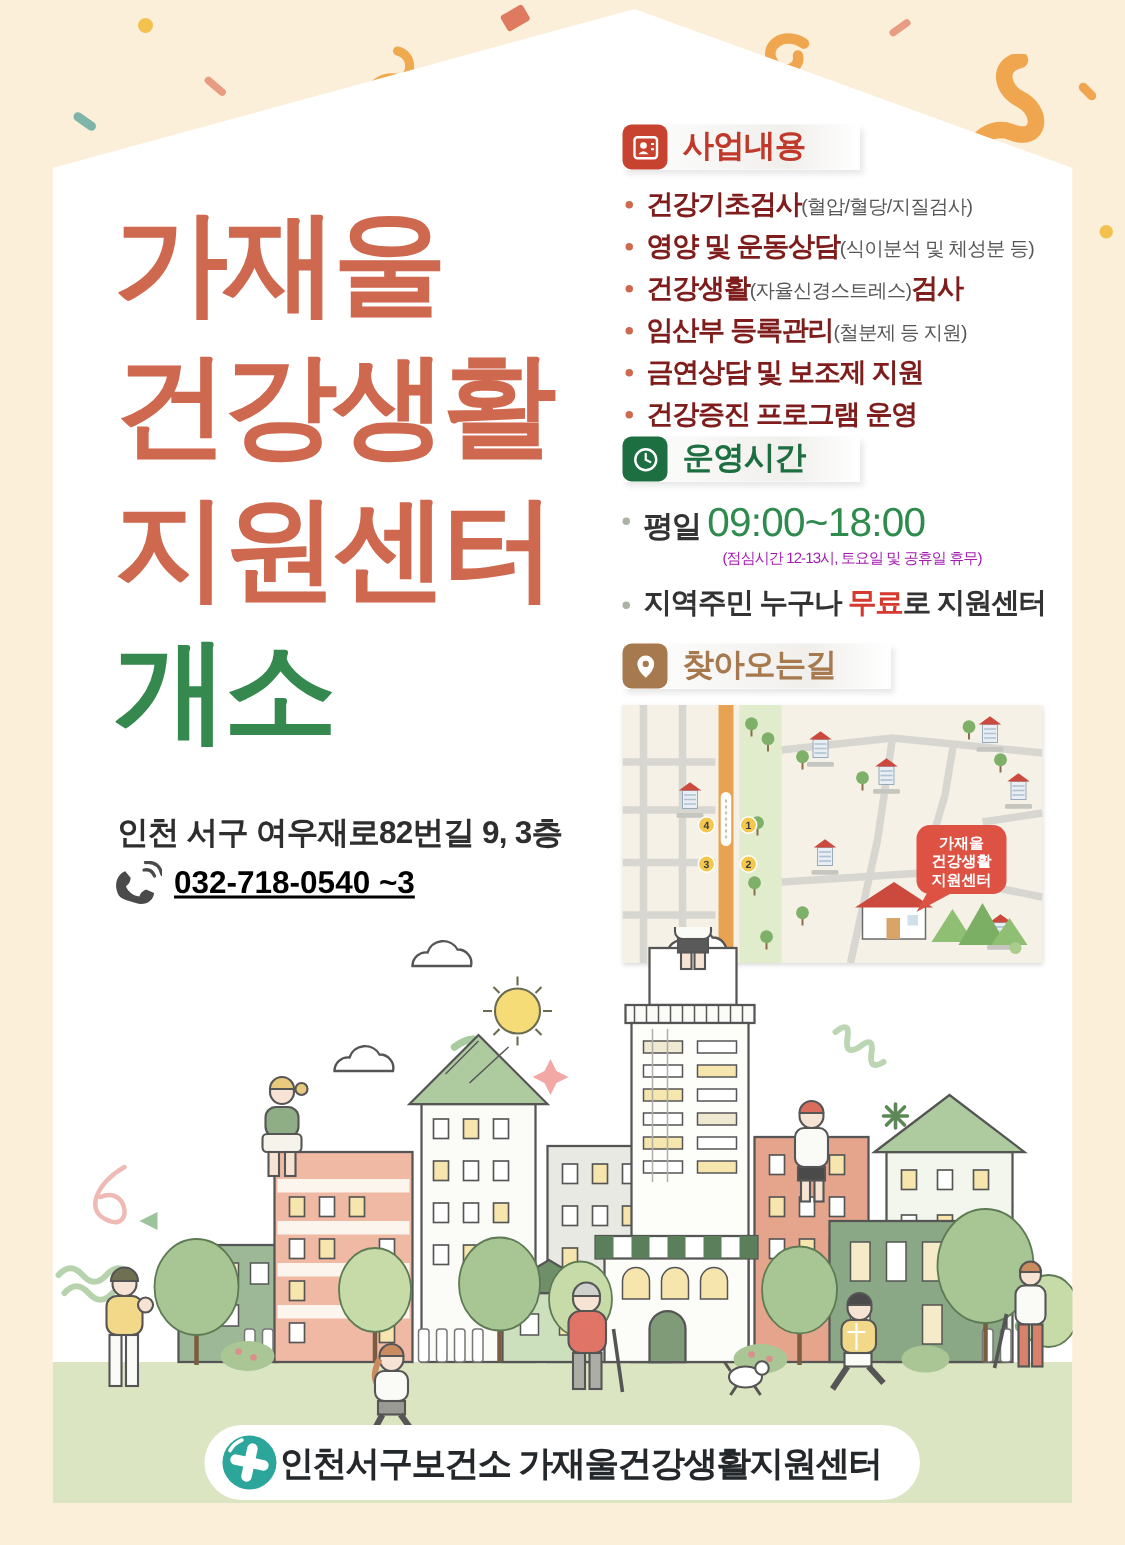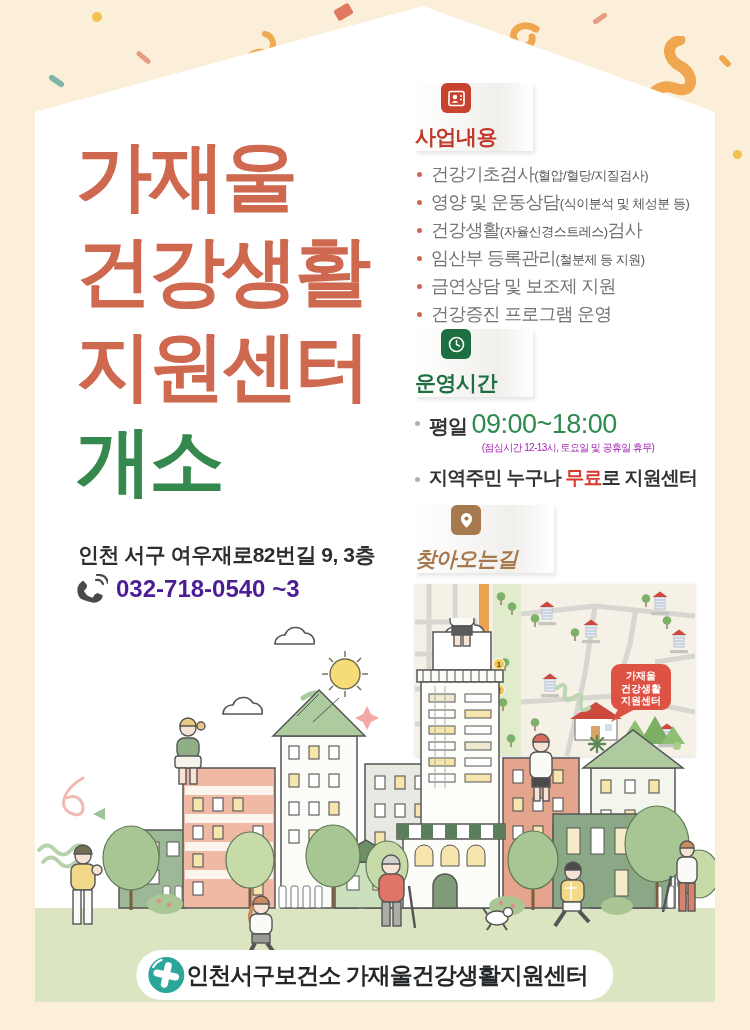--- a/index.html
+++ b/index.html
@@ -11,39 +11,39 @@
   
   #panel{position:absolute;inset:0;background:#FFFFFF;z-index:2;
          clip-path:polygon(423px 6px,715px 112px,715px 1002px,35px 1002px,35px 112px);}
   
   #title{left:76px;top:128px;font-weight:800;font-size:76px;line-height:95px;
          letter-spacing:-3px;color:#CE6950;}
   #title .ln{display:block;}
   #title .accent{color:#36894E;}
   #address{left:78px;top:541px;font-size:21px;font-weight:700;color:#2E2E2E;letter-spacing:-0.5px;}
   #phoneRow{left:74px;top:574px;display:flex;align-items:center;gap:8px;}
-  #phoneNum{font-size:24px;font-weight:800;color:#4c1d95;letter-spacing:0;}
+  #phoneNum{font-size:21px;font-weight:800;color:#000000;letter-spacing:0;text-decoration:underline;}
   
   #rightCol{left:415px;top:83px;width:292px;}
-  .secHead{display:inline-flex;align-items:center;gap:10px;padding:0 36px 0 0;
+  .secHead{display:inline-flex;gap:10px;padding:0 36px 0 0;
            background:linear-gradient(90deg,#ffffff, #f0efec 70%,rgba(240,239,236,0));
-           box-shadow:2px 3px 4px rgba(0,0,0,0.10);flex-direction:column;}
+           box-shadow:2px 3px 4px rgba(0,0,0,0.10);}
   .secIcon{width:30px;height:30px;border-radius:6px;display:flex;align-items:center;justify-content:center;flex:0 0 auto;}
   .secIcon.red{background:#C7432F;}
   .secIcon.green{background:#1D6F41;}
   .secIcon.brown{background:#A7794E;}
   .secLabel{font-size:21px;font-weight:800;letter-spacing:-0.5px;}
   .secLabel.red{color:#C0392B;}
   .secLabel.green{color:#1D6F41;}
-  .secLabel.brown{color:#A7794E;font-style:italic;}
+  .secLabel.brown{color:#A7794E;}
   ul.biz{list-style:none;margin:10px 0 0 2px;padding:0;}
   ul.biz li{position:relative;padding-left:14px;line-height:26px;white-space:nowrap;}
   ul.biz li::before{content:"";position:absolute;left:0;top:11px;width:5px;height:5px;
                     border-radius:50%;background:#CE6950;}
-  .bizMain{font-size:18px;font-weight:400;color:#737373;letter-spacing:-0.8px;text-align:center;}
+  .bizMain{font-size:18px;font-weight:700;color:#7f1d1d;letter-spacing:-0.8px;text-align:center;}
   .bizSub{font-size:13px;font-weight:400;color:#575757;letter-spacing:-0.5px;}
   .dotRow{position:relative;padding-left:14px;white-space:nowrap;}
   .dotRow::before{content:"";position:absolute;left:0;top:12px;width:5px;height:5px;
                   border-radius:50%;background:#ABB2A6;}
   #hoursRow1{margin-top:12px;}
   .weekday{font-size:20px;font-weight:800;color:#333;letter-spacing:-1px;}
   .time{font-size:27px;font-weight:400;color:#2E8B4D;letter-spacing:-0.5px;}
   .note{margin:1px 0 0 14px;font-size:10px;color:#a21caf;letter-spacing:-0.6px;text-align:center;}
   #freeRow{margin-top:10px;font-size:19px;font-weight:800;color:#333;letter-spacing:-0.8px;}
   .freeWord{color:#D6392E;}

